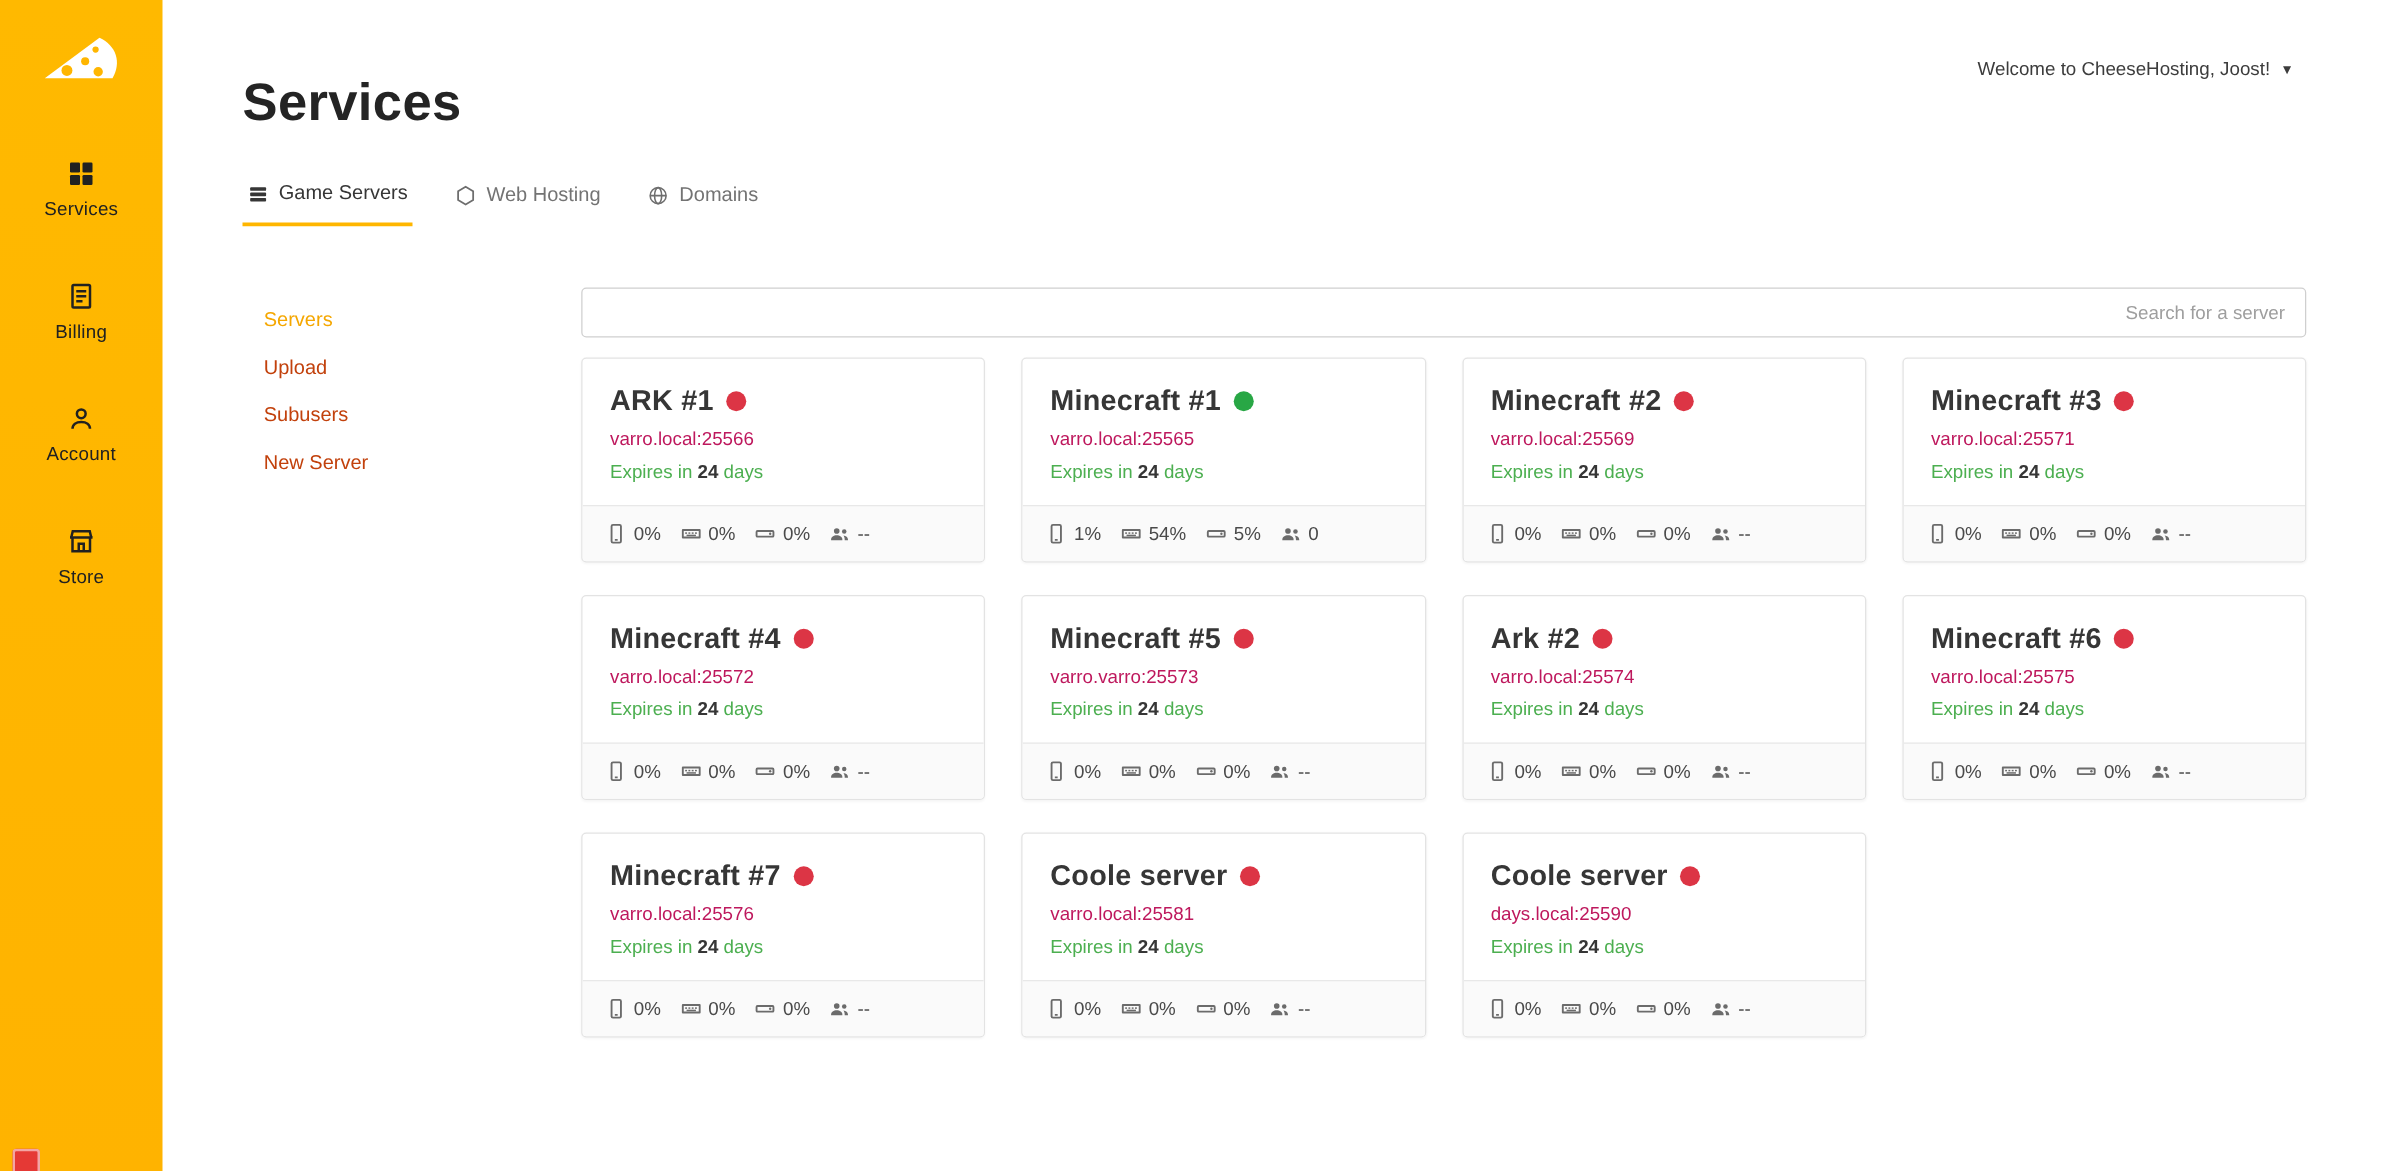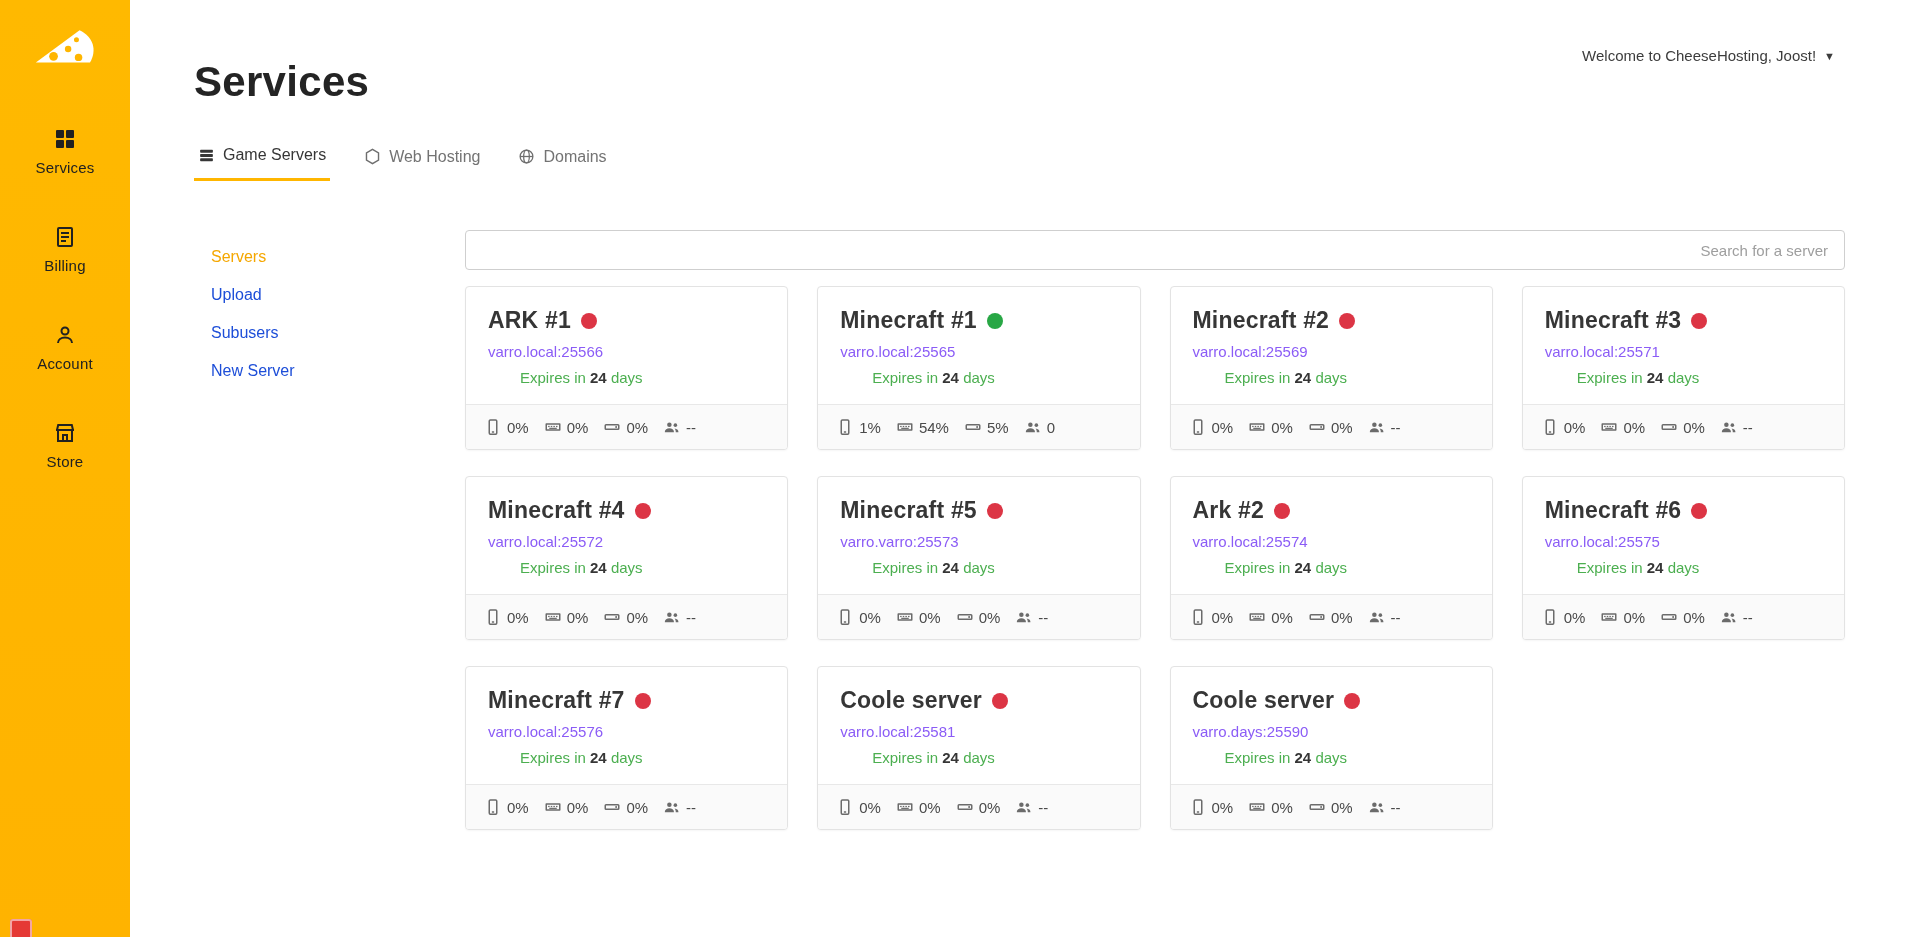--- a/index.html
+++ b/index.html
@@ -34,41 +34,41 @@
   .tabs { display:flex; gap:30px; margin-top:34px; border-bottom:1px solid transparent; }
   .tab { display:flex; align-items:center; gap:8px; padding:6px 4px 14px 4px;
          font-size:16px; color:#737373; cursor:pointer; }
   .tab svg { width:17px; height:17px; color:#6e6e6e; }
   .tab.active { color:#363636; font-weight:500; border-bottom:3px solid #ffb600; }
   .tab.active svg { color:#363636; }
 
   
   .content-row { display:flex; margin-top:48px; }
   .subnav { flex:0 0 271px; width:271px; padding-left:17px; padding-top:8px; }
-  .subnav-item { font-size:16px; color:#1d4ed8; padding:10px 0; cursor:pointer; }
+  .subnav-item { font-size:16px; color:#c2410c; padding:10px 0; cursor:pointer; }
   .subnav-item.active { color:#f5a700; }
   .servers-area { flex:1; min-width:0; }
 
   .search-input { width:100%; height:40px; border:1px solid #cfcfcf; border-radius:4px;
                   padding:0 16px; font-size:15px; color:#363636; outline:none;
                   font-family:"Liberation Sans", sans-serif;text-align:right; }
   .search-input::placeholder { color:#9e9e9e; }
 
   
   .grid { margin-top:16px; display:grid; grid-template-columns:repeat(4,1fr); gap:26px 29px; }
   .card { border:1px solid #e3e3e3; border-radius:4px; background:#fff;
           box-shadow:0 1px 2px rgba(0,0,0,.04); cursor:pointer; overflow:hidden; }
   .card-body { padding:20px 22px 18px 22px; position:relative; }
   .card-title-row { display:flex; align-items:center; justify-content:flex-start; }
   .server-name { font-size:23px; font-weight:600; color:#363636; letter-spacing:.2px; }
   .dot { width:16px; height:16px; border-radius:50%; flex:0 0 16px; margin-left:10px; }
   .dot.online  { background:#28a745; }
   .dot.offline { background:#dc3545; }
-  .addr { margin-top:9px; font-size:15px; color:#8b5cf6; }
-  .expires { margin-top:9px; font-size:15px; color:#4caf50;margin-left:32px; }
+  .addr { margin-top:9px; font-size:15px; color:#be185d; }
+  .expires { margin-top:9px; font-size:15px; color:#4caf50; }
   .expires .days { color:#363636; font-weight:600; }
   .card-stats { border-top:1px solid #e8e8e8; background:#fafafa;
                 padding:13px 18px; display:flex; align-items:center; gap:15px; }
   .stat { display:flex; align-items:center; gap:5px; font-size:15px; color:#4a4a4a; }
   .stat svg { width:18px; height:18px; color:#6b6b6b; }
 </style>
 </head>
 <body>
 
 <div class="app">
@@ -689,21 +689,21 @@
                 </span>
               </div>
             </div>
 
             <div class="card">
               <div class="card-body">
                 <div class="card-title-row">
                   <h3 class="server-name">Coole server</h3>
                   <span class="dot offline"></span>
                 </div>
-                <div class="addr">varro.days:25590</div>
+                <div class="addr">days.local:25590</div>
                 <div class="expires">
                   <span>Expires in</span>
                   <span class="days">24</span>
                   <span>days</span>
                 </div>
               </div>
               <div class="card-stats">
                 <span class="stat">
                   <svg viewBox="0 0 24 24" fill="none" stroke="currentColor" stroke-width="2">
                     <rect x="7" y="2.5" width="10" height="19" rx="1.5"></rect>

